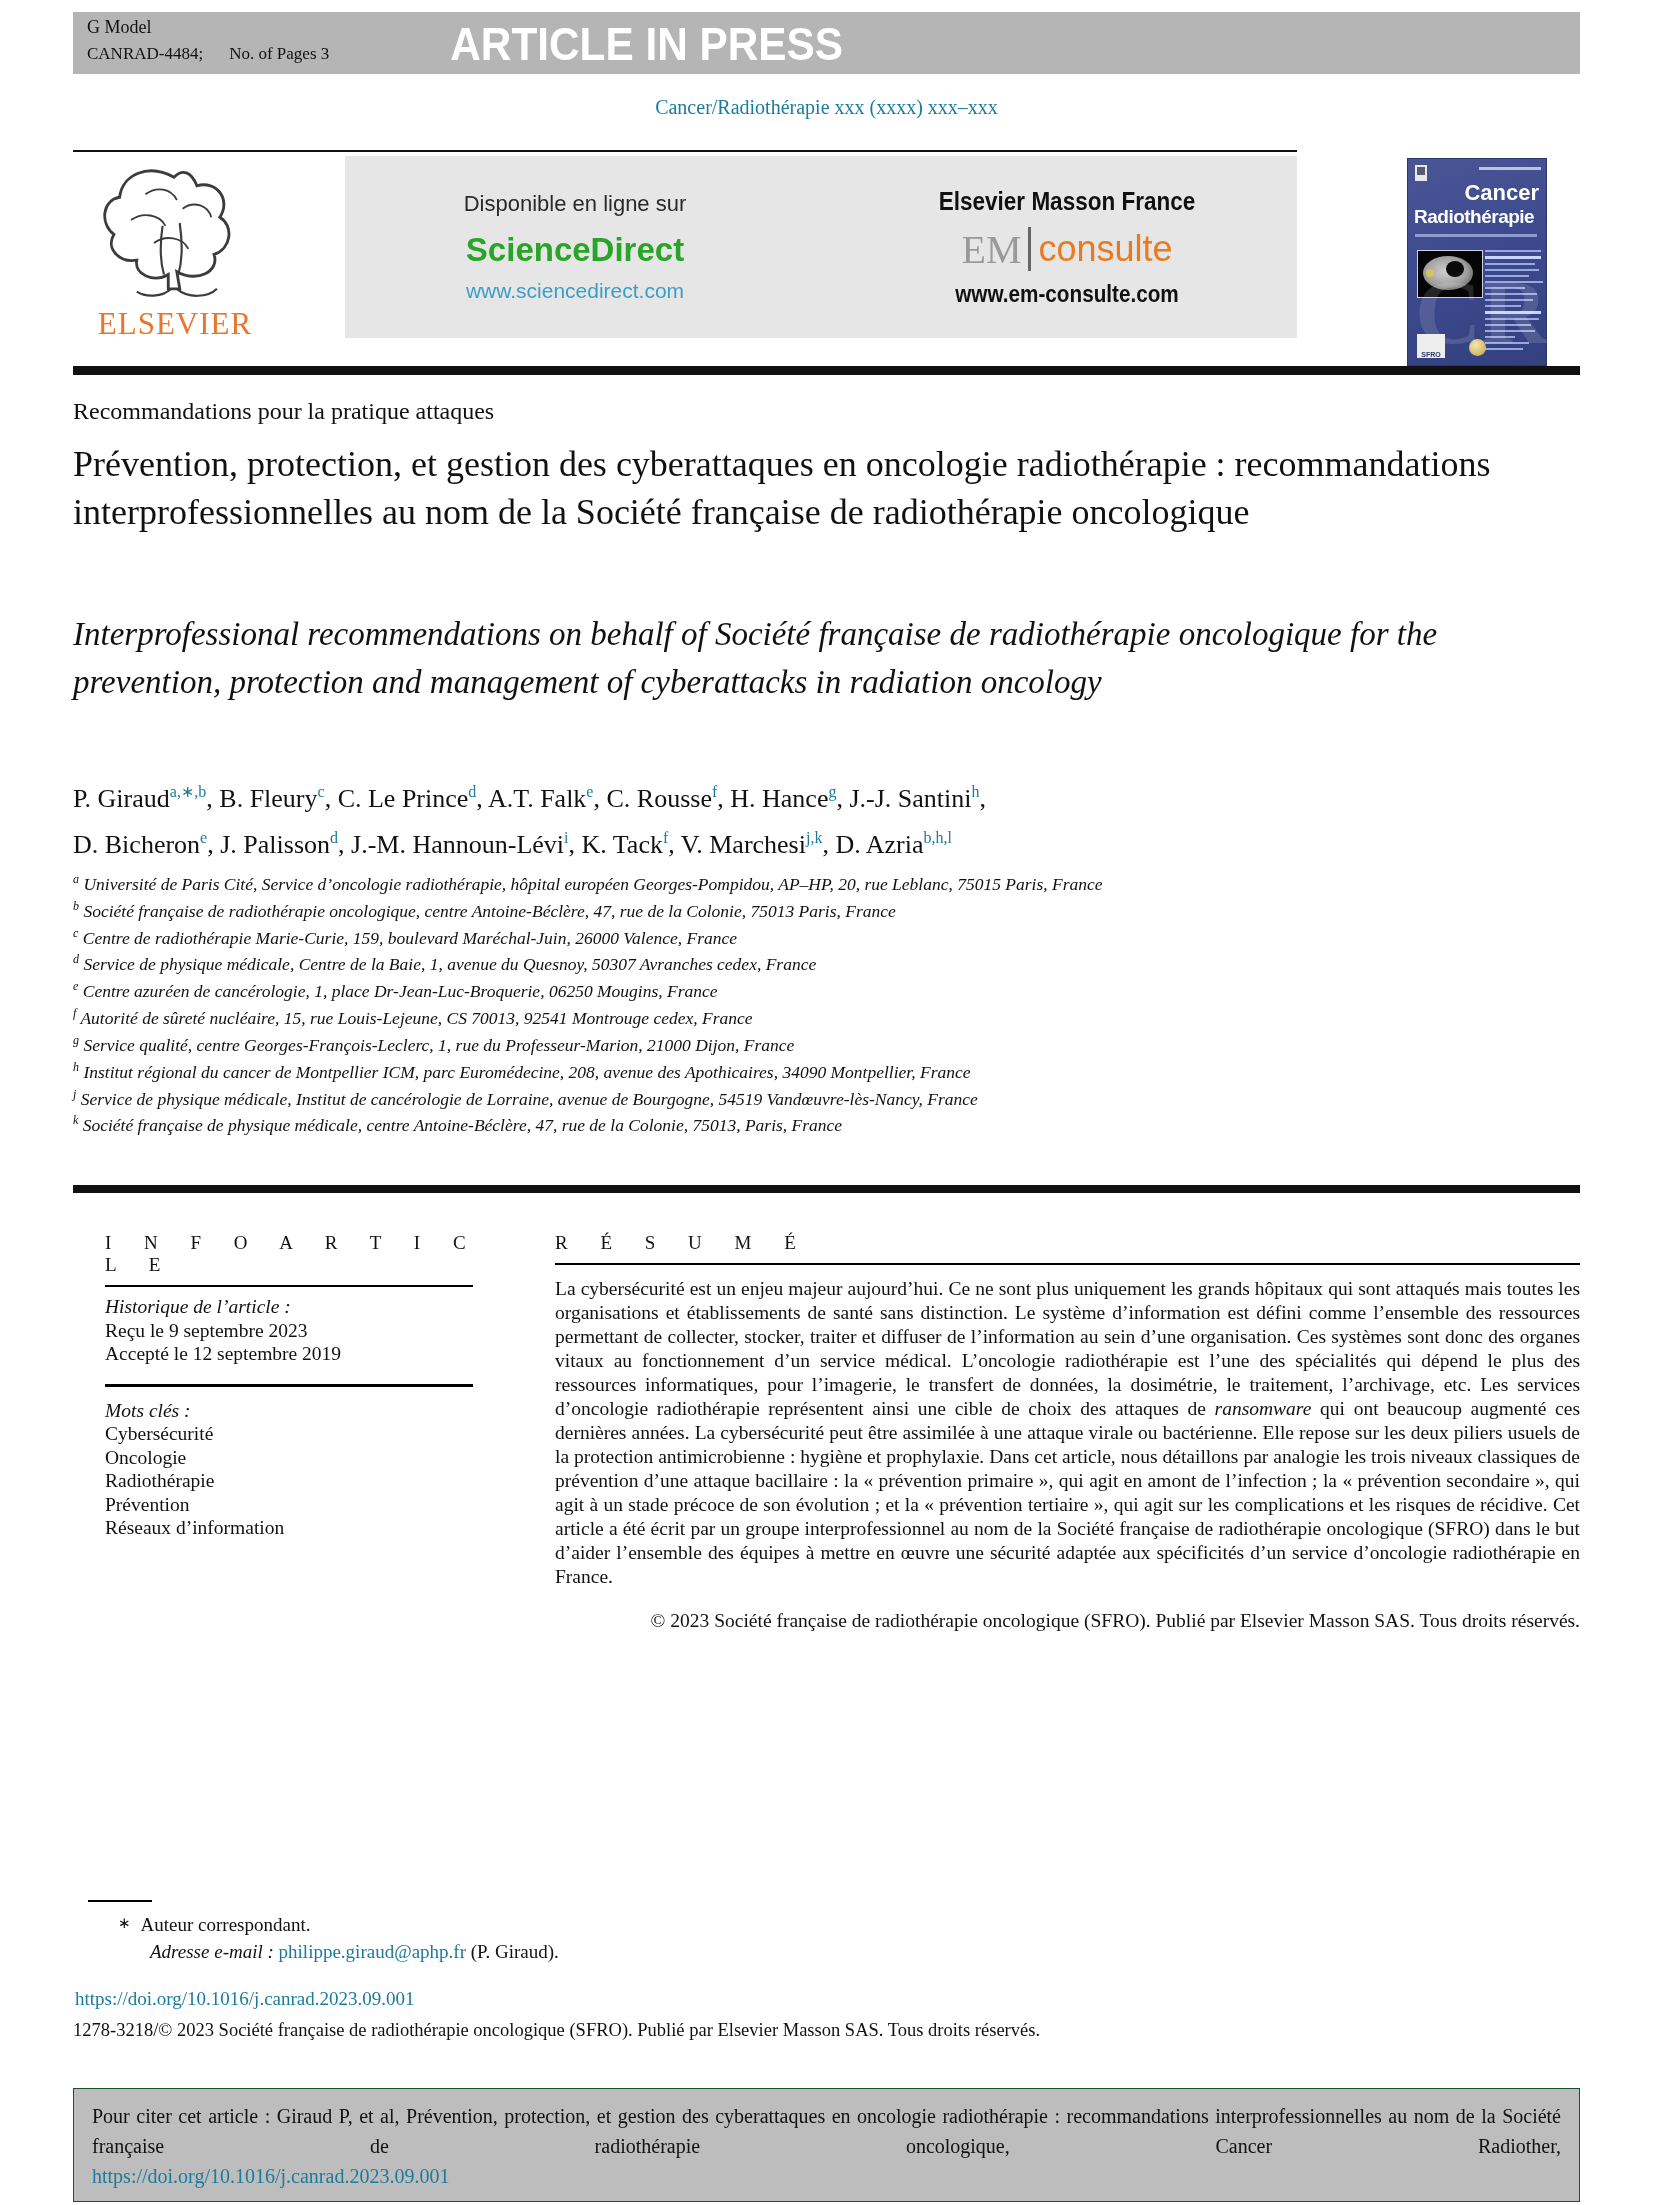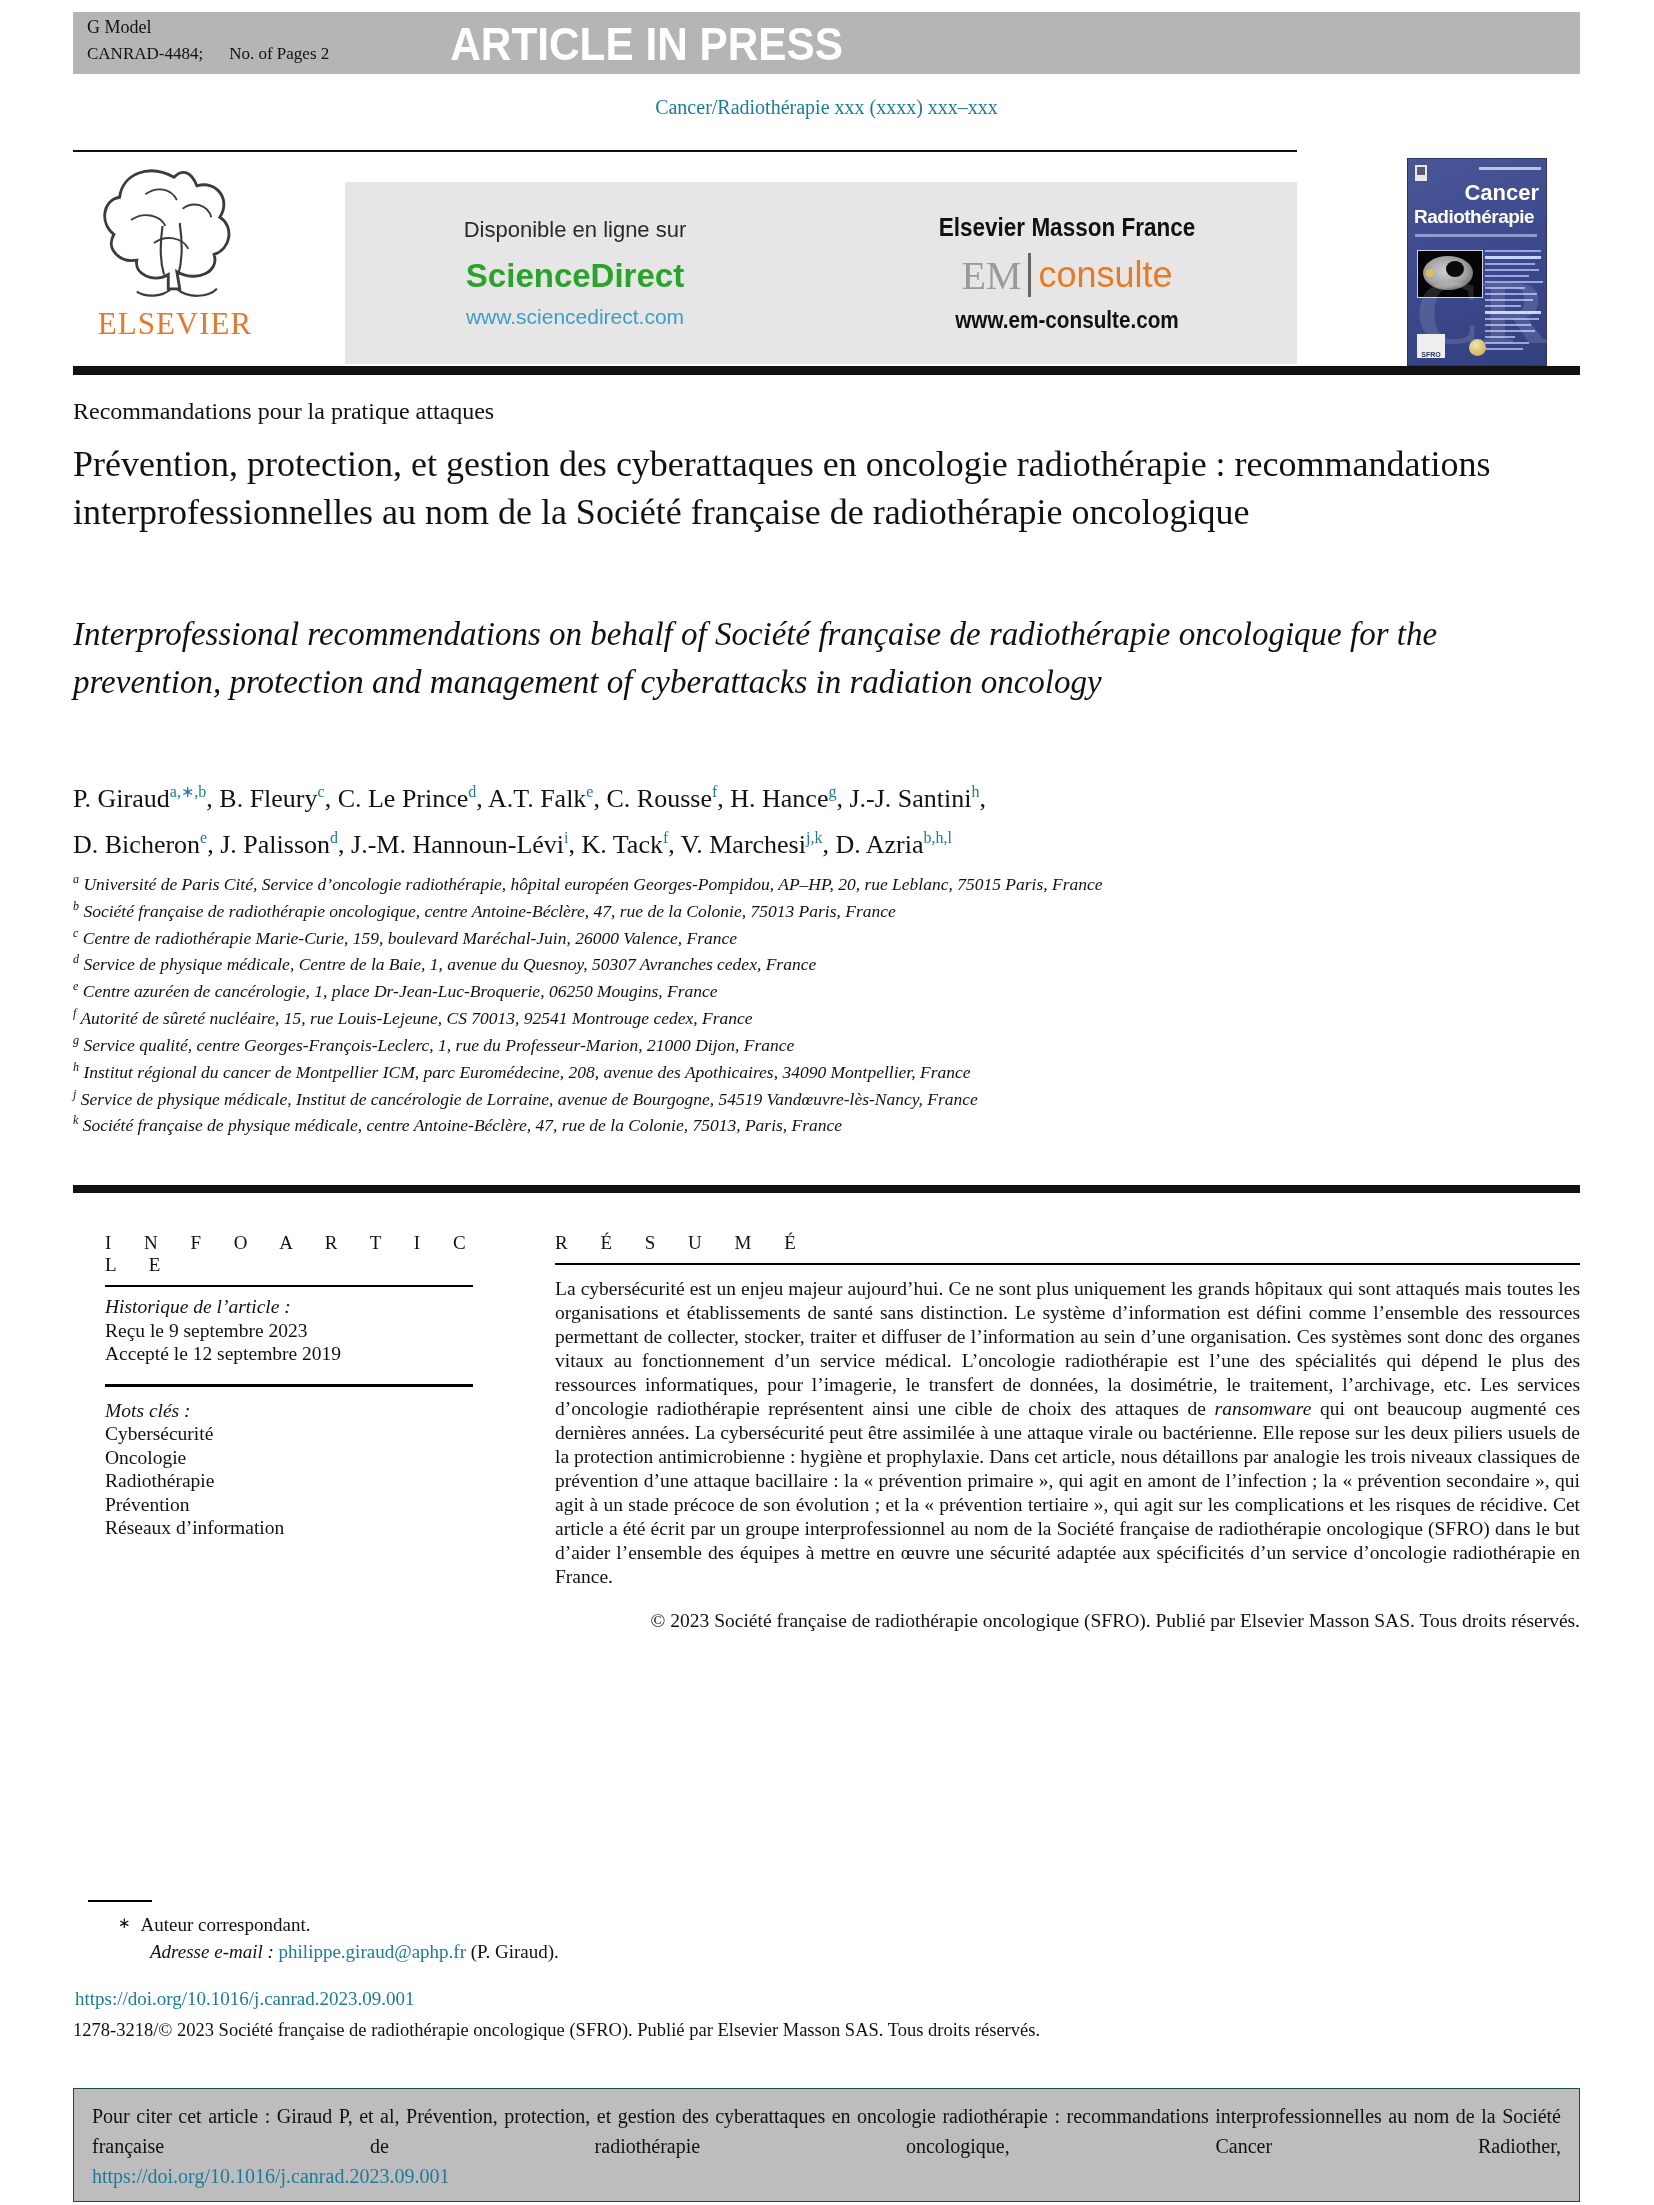--- a/index.html
+++ b/index.html
@@ -15,21 +15,21 @@
   .aip{position:absolute;left:316px;top:2px;width:560px;text-align:center;
        font-family:"Liberation Sans",sans-serif;font-weight:bold;font-size:46px;color:#ffffff;
        letter-spacing:0px;transform:scaleX(.92);transform-origin:left center;line-height:60px;}
   .journal-line{left:73px;top:96px;width:1507px;text-align:center;font-size:20px;color:var(--teal,#1b7b9c);}
 
   
   .rule-thin-top{left:73px;top:150px;width:1224px;height:2px;background:#111;}
   .tree{left:88px;top:160px;}
   .elsevier-word{left:70px;top:306px;width:210px;text-align:center;color:var(--elsevier_orange,#e8762c);
        font-size:31px;letter-spacing:1px;}
-  .mast-panel{left:345px;top:182px;width:952px;height:182px;background:var(--panel_gray,#e6e6e6);
+  .mast-panel{left:345px;top:156px;width:952px;height:182px;background:var(--panel_gray,#e6e6e6);
        display:flex;align-items:center;gap:32px;}
   .mast-half{flex:1;text-align:center;}
   .available{font-family:"Liberation Sans",sans-serif;font-size:22px;color:#2a2a2a;}
   .sciencedirect{font-family:"Liberation Sans",sans-serif;font-weight:bold;font-size:33px;
        color:var(--green,#28a428);margin-top:14px;}
   .sd-url{font-family:"Liberation Sans",sans-serif;font-size:21px;color:var(--url_blue,#3a9fc6);margin-top:10px;}
   .masson{font-family:"Liberation Sans",sans-serif;font-weight:bold;font-size:25px;color:#111;
        transform:scaleX(.9);transform-origin:center;}
   .emconsulte{display:flex;align-items:center;justify-content:center;margin-top:10px;}
   .em{font-family:"Liberation Serif",serif;font-size:40px;color:#9a9a9a;}
@@ -109,21 +109,21 @@
   .cite-doi{display:block;font-size:20px;line-height:30px;}
 </style>
 </head>
 <body>
 
 <div class="page">
 
   <div class="abs model-bar">
     <div class="gmodel">G Model</div>
     <div class="model-id">
-      <span>CANRAD-4484;</span><span class="gap"></span><span>No. of Pages 2</span>
+      <span>CANRAD-4484;</span><span class="gap"></span><span>No. of Pages 3</span>
     </div>
     <div class="aip">ARTICLE IN PRESS</div>
   </div>
 
   <div class="abs journal-line">Cancer/Radiothérapie xxx (xxxx) xxx–xxx</div>
 
   <div class="abs rule-thin-top"></div>
 
   <div class="abs tree">
     <svg width="172" height="146" viewBox="0 0 120 102">

